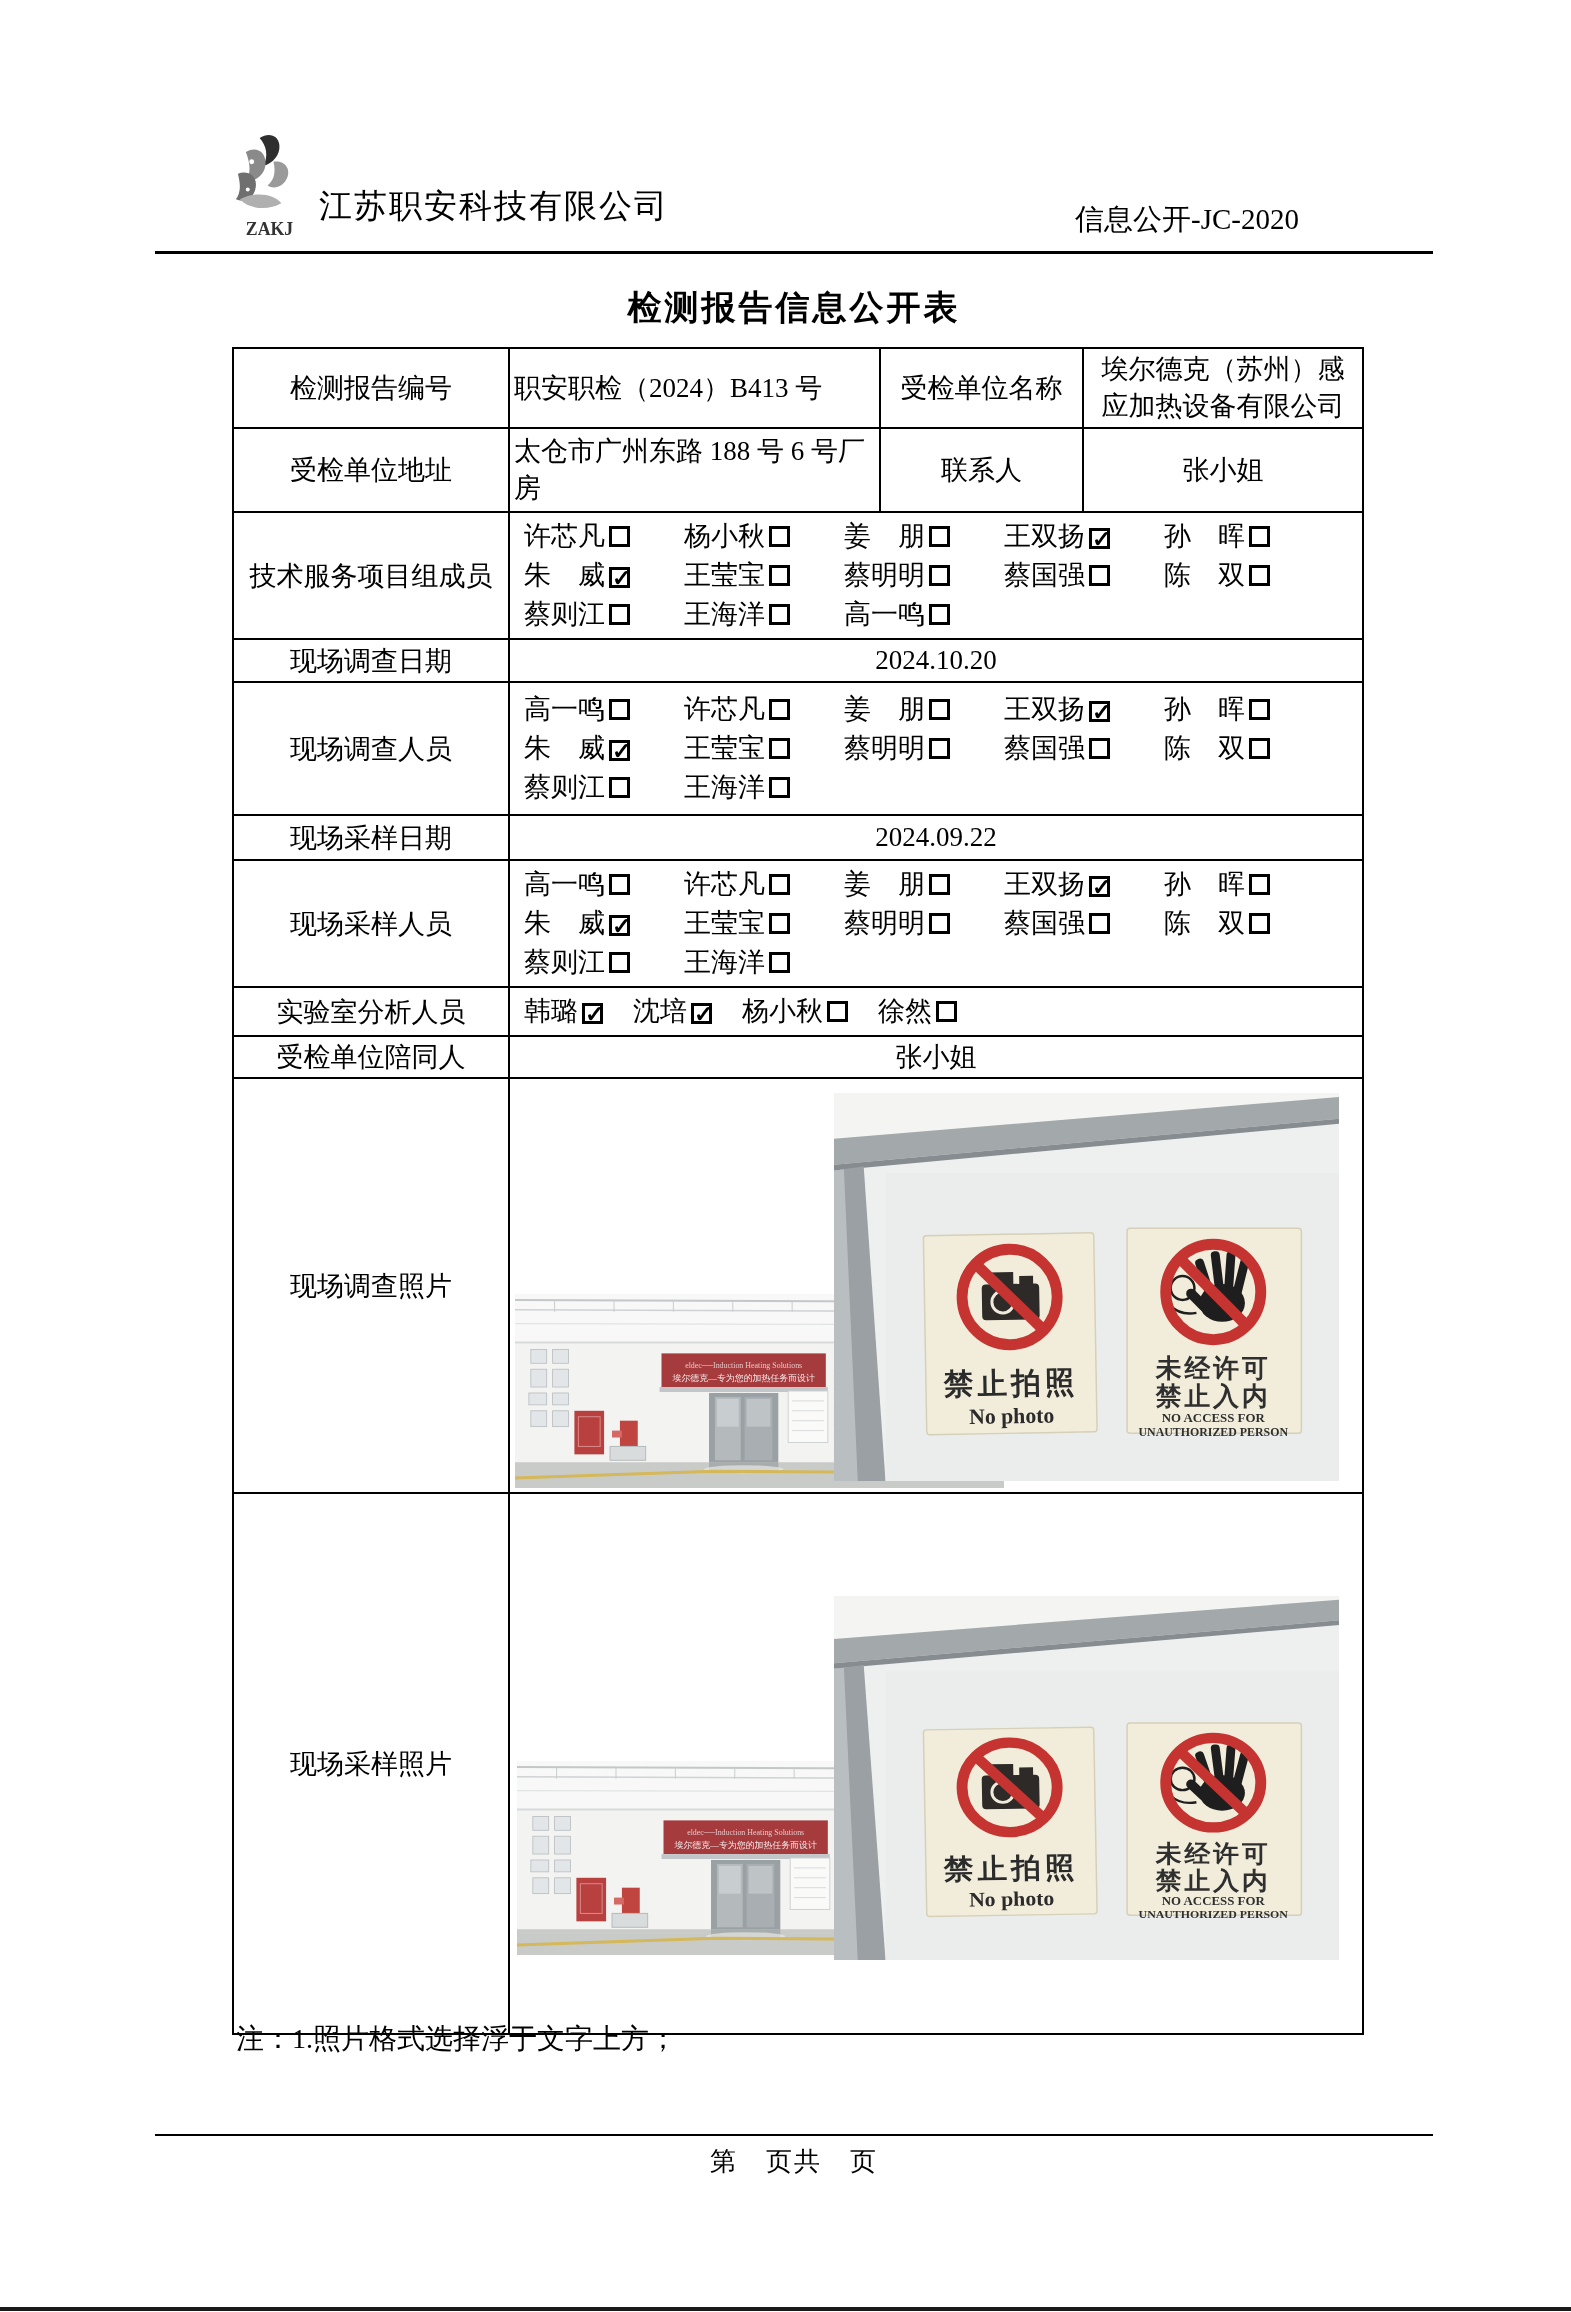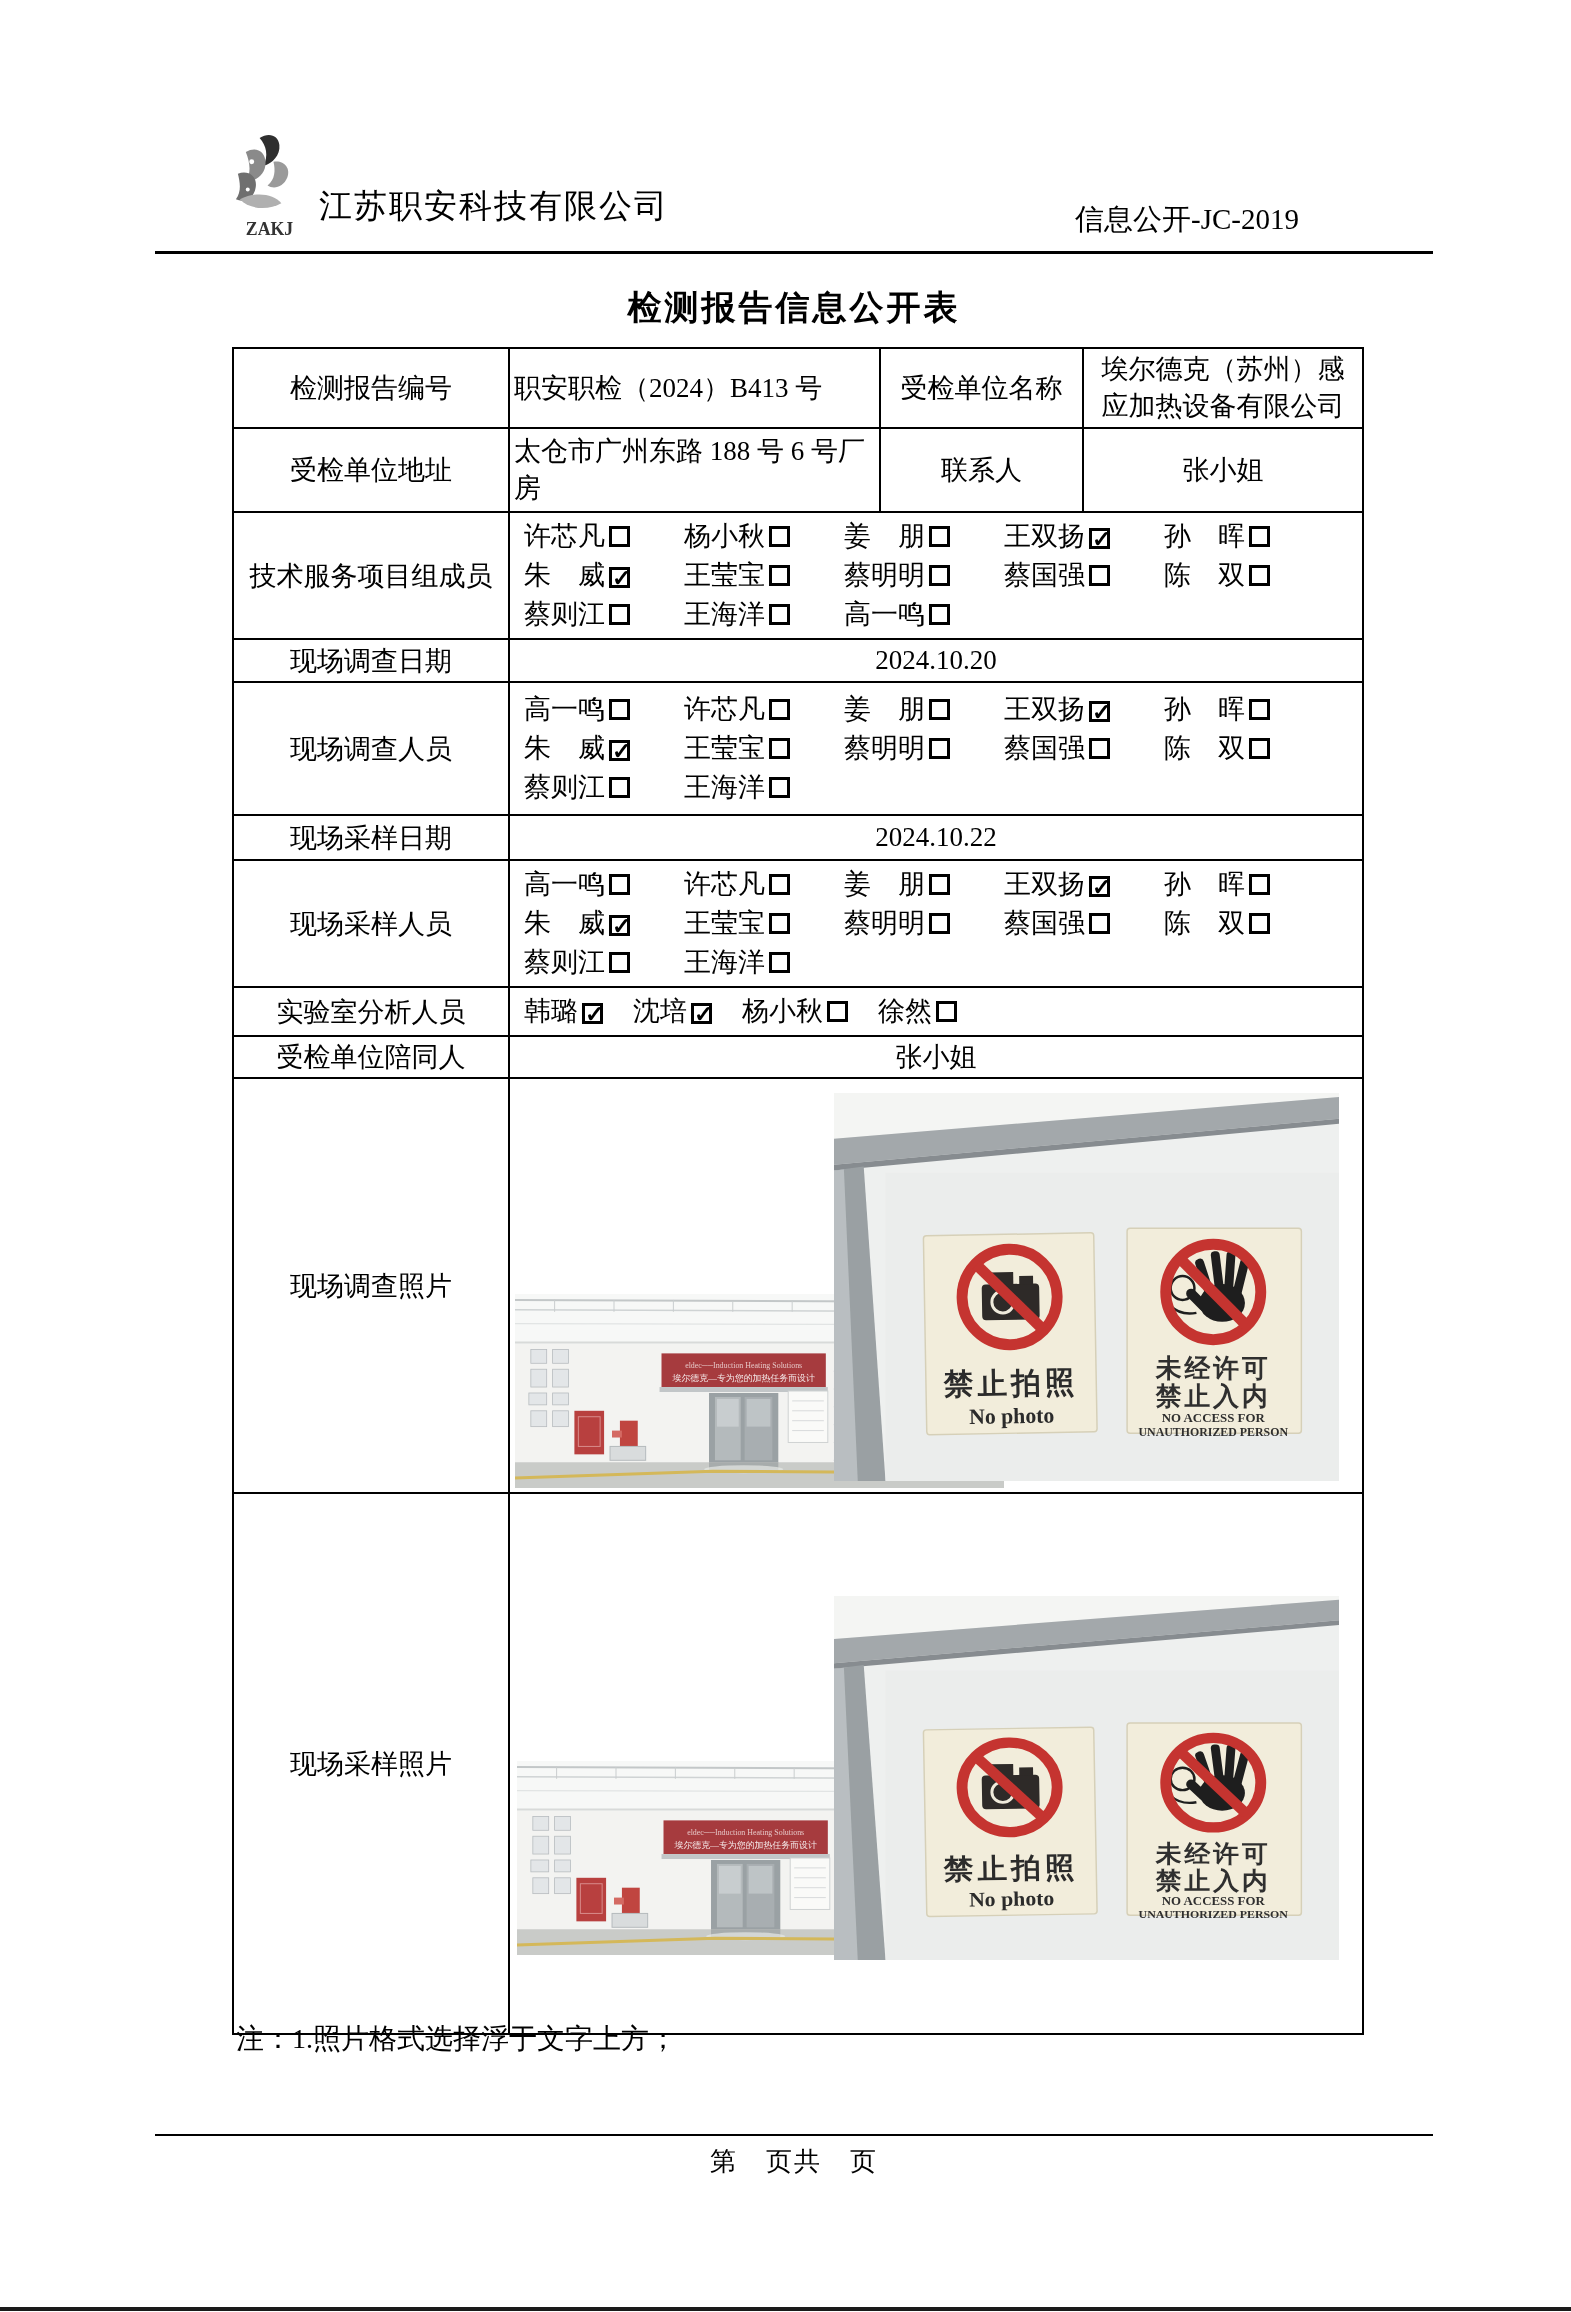--- a/index.html
+++ b/index.html
@@ -201,21 +201,21 @@
     <path d="M32 6 C41 0 51 3 52 13 C53 23 45 32 36 34 C41 24 39 14 32 6 Z" fill="#2f2f2f"></path>
     <path d="M18 20 C28 14 38 19 38 31 C38 43 28 50 18 50 C24 41 22 30 18 20 Z" fill="#8a8a8a"></path>
     <path d="M46 30 C56 28 64 36 60 46 C56 56 46 58 40 54 C48 48 48 38 46 30 Z" fill="#9a9a9a"></path>
     <path d="M10 42 C20 38 30 44 28 56 C26 68 16 72 8 68 C14 60 12 50 10 42 Z" fill="#6f6f6f"></path>
     <path d="M12 68 C27 60 46 62 54 72 C42 79 22 79 12 68 Z" fill="#b0b0b0"></path>
     <circle cx="24" cy="30" r="2.5" fill="#fff"></circle>
     <circle cx="20" cy="58" r="2" fill="#fff"></circle>
     <text x="42" y="104" text-anchor="middle" font-size="18" font-weight="bold" fill="#333">ZAKJ</text>
   </svg>
   <div id="company">江苏职安科技有限公司</div>
-  <div id="doccode">信息公开-JC-2019</div>
+  <div id="doccode">信息公开-JC-2020</div>
   <div id="headerline"></div>
 
   <div id="pagetitle">检测报告信息公开表</div>
 
   <div id="tablewrap">
     <table>
       <colgroup>
           <col style="width:276px">
           <col style="width:371px">
           <col style="width:203px">
@@ -249,21 +249,21 @@
       <tr style="height:133px">
         <td class="lbl">现场调查人员</td>
         <td class="members" colspan="3">
           <span class="mline"><span class="member"><span class="mname">高一鸣</span><span class="cbox"></span></span><span class="member"><span class="mname">许芯凡</span><span class="cbox"></span></span><span class="member"><span class="mname">姜　朋</span><span class="cbox"></span></span><span class="member"><span class="mname">王双扬</span><span class="cbox checked">✓</span></span><span class="member"><span class="mname">孙　晖</span><span class="cbox"></span></span></span>
           <span class="mline"><span class="member"><span class="mname">朱　威</span><span class="cbox checked">✓</span></span><span class="member"><span class="mname">王莹宝</span><span class="cbox"></span></span><span class="member"><span class="mname">蔡明明</span><span class="cbox"></span></span><span class="member"><span class="mname">蔡国强</span><span class="cbox"></span></span><span class="member"><span class="mname">陈　双</span><span class="cbox"></span></span></span>
           <span class="mline"><span class="member"><span class="mname">蔡则江</span><span class="cbox"></span></span><span class="member"><span class="mname">王海洋</span><span class="cbox"></span></span></span>
         </td>
       </tr>
       <tr style="height:45px">
         <td class="lbl">现场采样日期</td>
-        <td class="val-center" colspan="3">2024.10.22</td>
+        <td class="val-center" colspan="3">2024.09.22</td>
       </tr>
       <tr style="height:119px">
         <td class="lbl">现场采样人员</td>
         <td class="members" colspan="3">
           <span class="mline"><span class="member"><span class="mname">高一鸣</span><span class="cbox"></span></span><span class="member"><span class="mname">许芯凡</span><span class="cbox"></span></span><span class="member"><span class="mname">姜　朋</span><span class="cbox"></span></span><span class="member"><span class="mname">王双扬</span><span class="cbox checked">✓</span></span><span class="member"><span class="mname">孙　晖</span><span class="cbox"></span></span></span>
           <span class="mline"><span class="member"><span class="mname">朱　威</span><span class="cbox checked">✓</span></span><span class="member"><span class="mname">王莹宝</span><span class="cbox"></span></span><span class="member"><span class="mname">蔡明明</span><span class="cbox"></span></span><span class="member"><span class="mname">蔡国强</span><span class="cbox"></span></span><span class="member"><span class="mname">陈　双</span><span class="cbox"></span></span></span>
           <span class="mline"><span class="member"><span class="mname">蔡则江</span><span class="cbox"></span></span><span class="member"><span class="mname">王海洋</span><span class="cbox"></span></span></span>
         </td>
       </tr>
       <tr style="height:43px">

